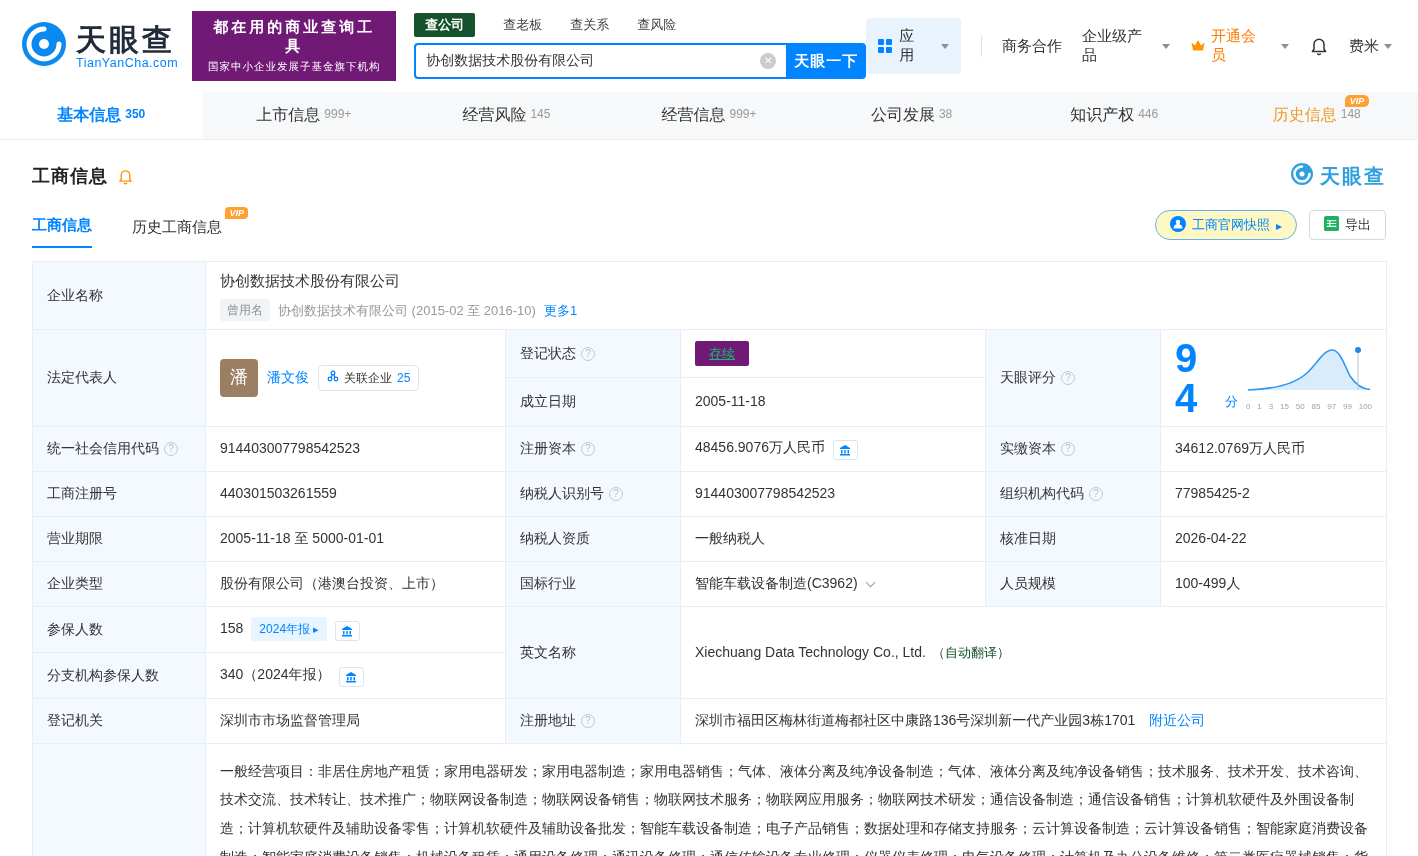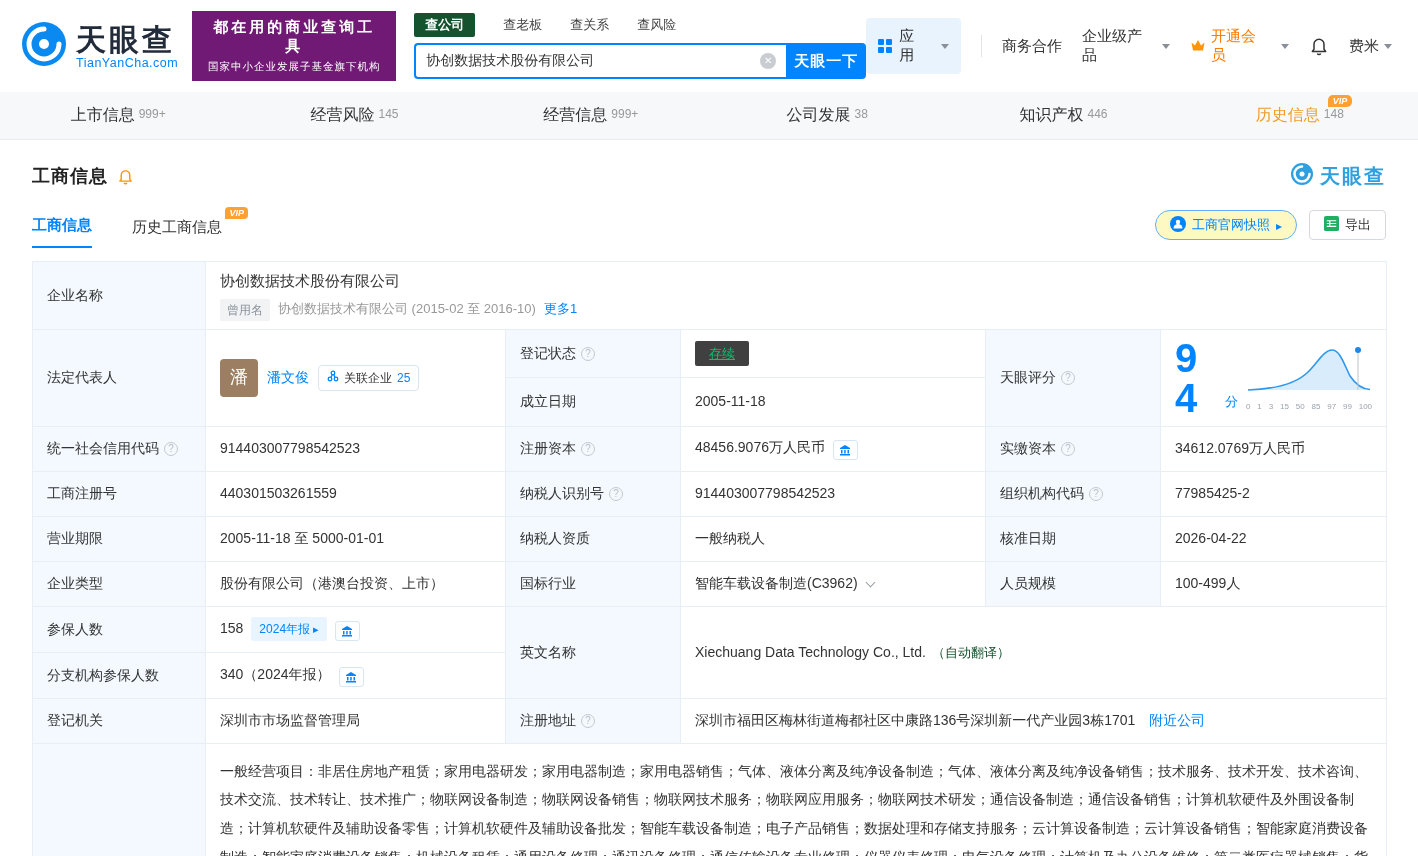--- a/index.html
+++ b/index.html
@@ -60,29 +60,29 @@
   .export-btn { display:flex; align-items:center; gap:6px; height:30px; padding:0 14px; border:1px solid #d5d9de; color:#333; border-radius:4px; font-size:13px; background:#fff; cursor:pointer; }
 
   
   .info-table { width:100%; border-collapse:collapse; table-layout:fixed; margin-top:13px; }
   .info-table td { border:1px solid #e7eef5; font-size:14px; color:#333; padding:8px 14px; vertical-align:middle; line-height:1.5; word-break:break-all; }
   td.lbl { background:#f3f9fe; }
   .q { display:inline-block; width:14px; height:14px; border:1px solid #c3c9d0; border-radius:50%; color:#b7bdc6; font-size:10px; line-height:12px; text-align:center; margin-left:5px; vertical-align:1px; cursor:pointer; }
   .q::after { content:"?"; }
   .link { color:#0084ff; text-decoration:none; cursor:pointer; }
   .company-name { font-size:15px; color:#333; }
-  .former-row { margin-top:6px; font-size:13px; color:#999; display:flex; align-items:flex-start; }
+  .former-row { margin-top:6px; font-size:13px; color:#999; display:flex; align-items:flex-end; }
   .tag-gray { background:#f2f3f5; color:#8a919c; font-size:12px; padding:2px 7px; border-radius:2px; margin-right:8px; }
   .former-text { color:#999; }
   .more-link { margin-left:8px; }
   .rep { display:flex; align-items:center; gap:9px; }
   .avatar { width:38px; height:38px; background:#9c7e62; color:#fff; font-size:18px; display:flex; align-items:center; justify-content:center; border-radius:4px; flex:none; }
   .related-badge { display:inline-flex; align-items:center; gap:5px; border:1px solid #d8e6f2; border-radius:4px; padding:3px 8px; font-size:12px; color:#333; cursor:pointer; background:#fff; }
   .related-badge .num { color:#0084ff; }
-  .status-badge { display:inline-block; background:#404040; color:#0dbf6e; padding:3px 14px; font-size:13px; border-radius:2px;text-decoration:underline; }
+  .status-badge { display:inline-block; background:#701a75; color:#0dbf6e; padding:3px 14px; font-size:13px; border-radius:2px;text-decoration:underline; }
   .score-cell { display:flex; align-items:center; gap:8px; }
   .score-num { font-size:40px; font-weight:bold; color:#0084ff; line-height:1; }
   .score-unit { font-size:13px; color:#0084ff; align-self:flex-end; margin-bottom:6px; }
   .chart-wrap { width:128px; }
   .ticks { display:flex; justify-content:space-between; font-size:8px; color:#9aa3ad; margin-top:1px; }
   .report-badge { display:inline-flex; align-items:center; background:#e8f4ff; color:#0084ff; font-size:12px; padding:3px 8px; border-radius:2px; margin-left:8px; cursor:pointer; }
   .report-badge::after { content:"▸"; margin-left:3px; font-size:11px; }
   .bank-box { display:inline-flex; align-items:center; justify-content:center; width:25px; height:20px; border:1px solid #d8e6f2; border-radius:3px; margin-left:8px; vertical-align:-4px; cursor:pointer; background:#fff; }
   .chev { display:inline-block; width:7px; height:7px; border-right:1.5px solid #98a1ab; border-bottom:1.5px solid #98a1ab; transform:rotate(45deg); margin-left:9px; vertical-align:2px; }
   .note { color:#14532d; font-size:13px; margin-left:6px; }
@@ -159,20 +159,24 @@
         </svg>
     </span>
     <span class="menu-item">
       <span>费米</span>
       <span class="caret-down"></span>
     </span>
   </div>
 </header>
 
 <nav class="nav">
+  <div class="nav-tab active">
+    <span>基本信息</span>
+    <span class="count">350</span>
+  </div>
   <div class="nav-tab">
     <span>上市信息</span>
     <span class="count">999+</span>
   </div>
   <div class="nav-tab">
     <span>经营风险</span>
     <span class="count">145</span>
   </div>
   <div class="nav-tab">
     <span>经营信息</span>

